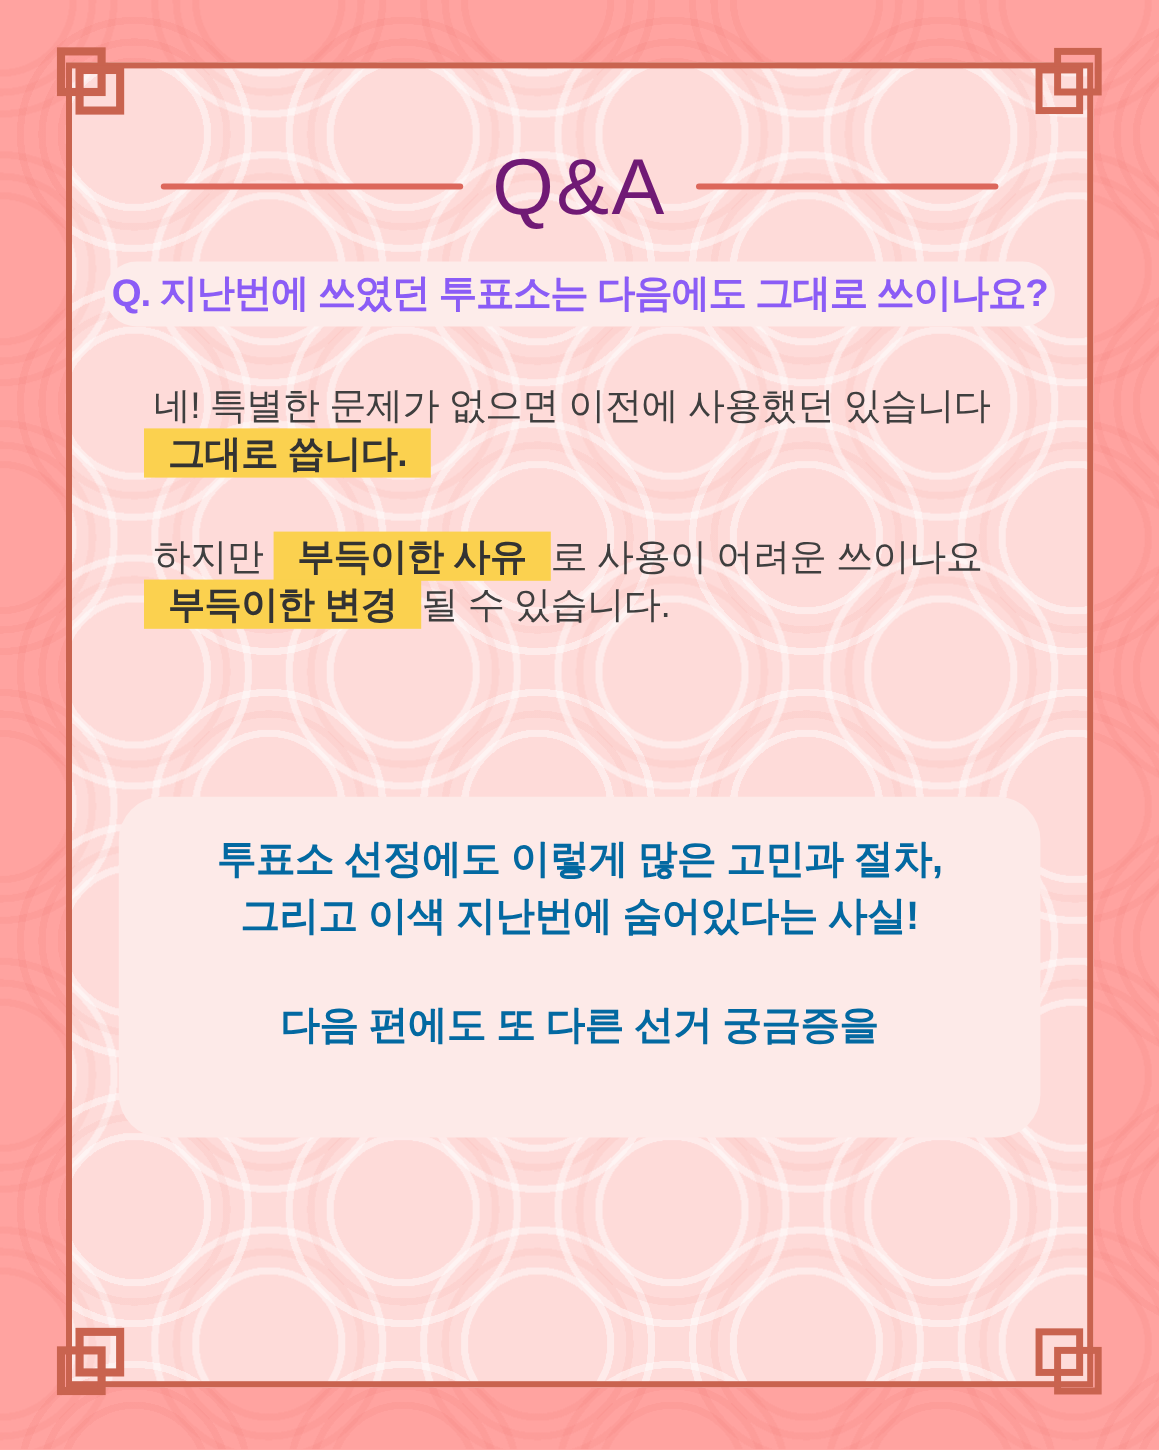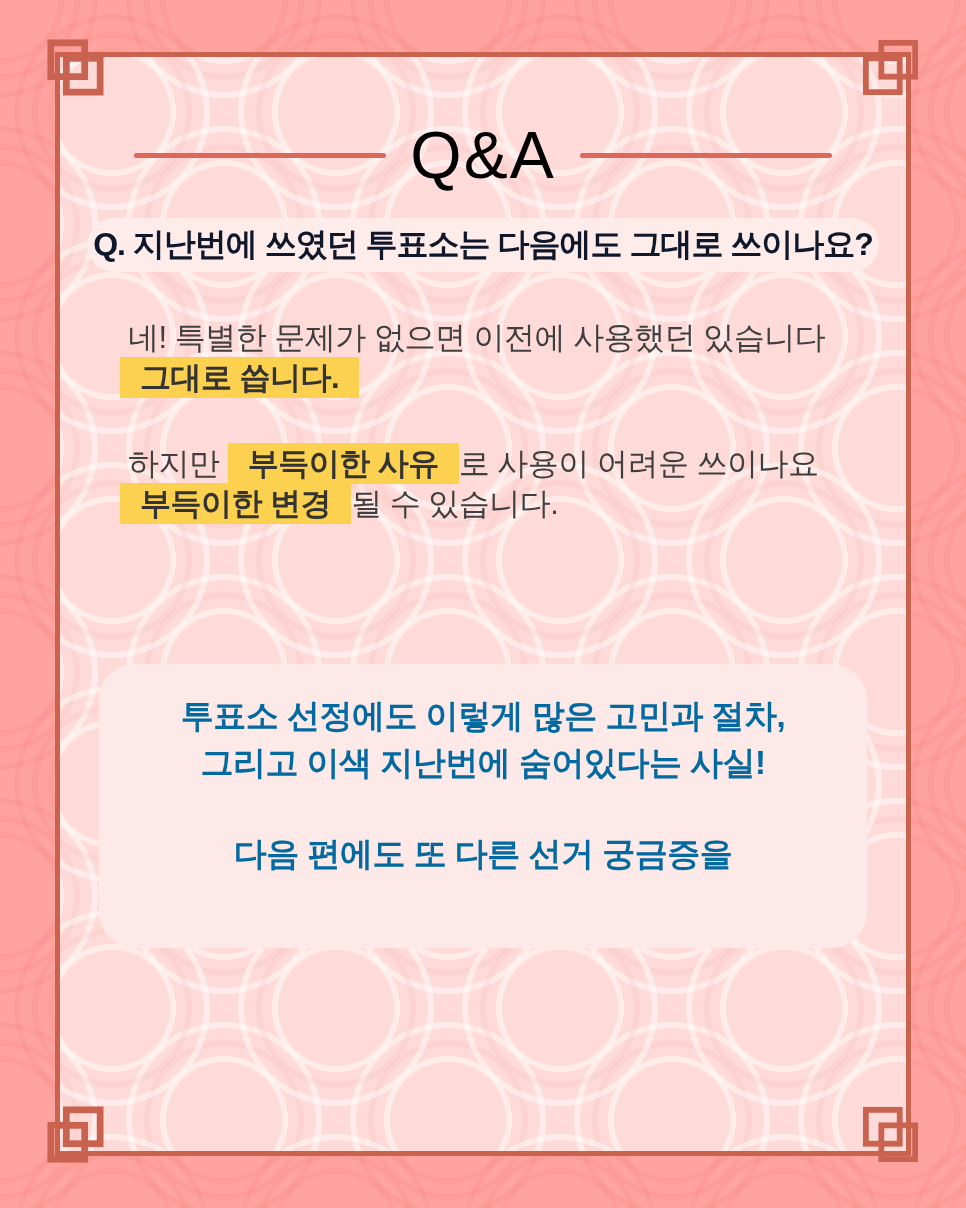--- a/index.html
+++ b/index.html
@@ -61,32 +61,32 @@
   .content { position:absolute; inset:52px 55px; }
 
   .title-row {
     margin-top:70px;
     display:flex; align-items:center; justify-content:center; gap:24px;
   }
   .title-row .divider {
     width:252px; height:5px; background:#dc675b; border-radius:3px;
   }
   .page-title {
-    font-size:66px; font-weight:300; color:#000000;
+    font-size:66px; font-weight:300; color:#701a75;
     letter-spacing:2px; line-height:1;
   }
 
   .q-pill {
     width:792px; height:54px;
     margin:30px auto 0;
     background:#fdecea; border-radius:27px;
     display:flex; align-items:center; justify-content:center;
   }
   .q-pill .q-text {
-    font-size:32px; font-weight:bold; color:#0f172a; letter-spacing:-1px;
+    font-size:32px; font-weight:bold; color:#8b5cf6; letter-spacing:-1px;
     white-space:nowrap;
   }
 
   .answer { margin:46px 0 0 73px; }
   .answer .para {
     font-size:31px; color:#3f3f3f; line-height:40px; letter-spacing:-0.5px;
   }
   .answer .para2 { margin-top:46px; }
   .hl {
     background:#fbd14f; color:#333; font-weight:bold;

